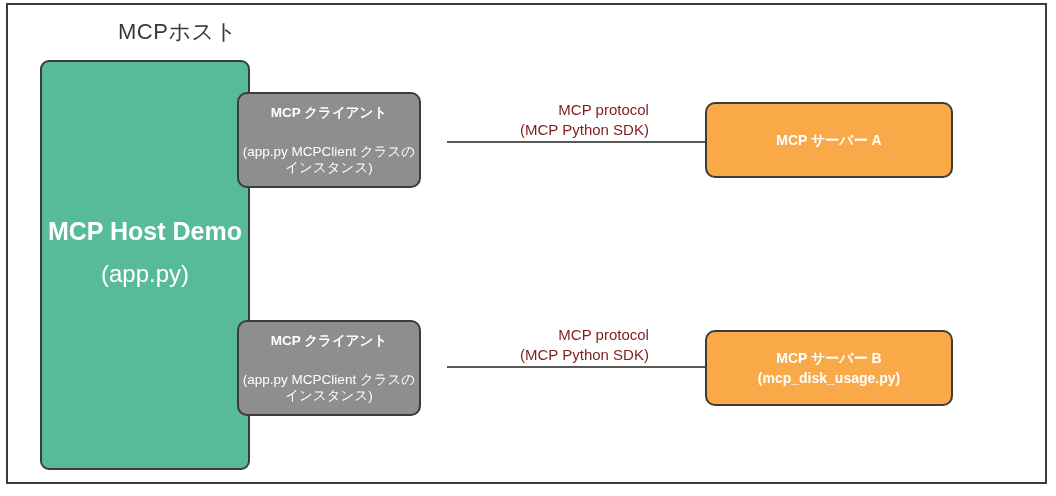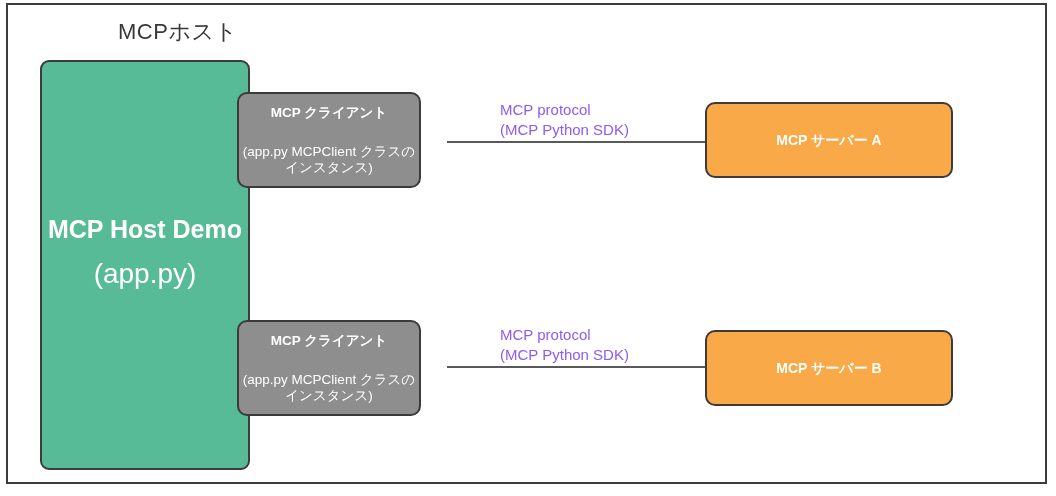--- a/index.html
+++ b/index.html
@@ -55,21 +55,21 @@
     border-radius: 9px;
     gap: 14px;
     padding-bottom: 26px;
     z-index: 1;
   }
   .host-title {
     font-size: 25px;
     font-weight: bold;
   }
   .host-subtitle {
-    font-size: 28px;
+    font-size: 24px;
   }
   .client-box {
     left: 237px;
     width: 184px;
     height: 96px;
     background: #8e8e8e;
     border-radius: 10px;
     gap: 22px;
     z-index: 2;
   }
@@ -105,26 +105,27 @@
     left: 447px;
     width: 258px;
     height: 1.5px;
     background: #595959;
     z-index: 0;
   }
   .connector.row1 { top: 141px; }
   .connector.row2 { top: 366px; }
   .connector-label {
     position: absolute;
-    left: 500px;
+    left: 520px;
     font-size: 15px;
-    color: #8b5cf6;
+    color: #7f1d1d;
     line-height: 1.32;
     white-space: nowrap;
     z-index: 3;
+    text-align: right;
   }
   .connector-label.row1 { top: 100px; }
   .connector-label.row2 { top: 325px; }
 </style>
 </head>
 <body>
 
 <div class="canvas">
 
   <div class="outer-border"></div>
@@ -163,15 +164,16 @@
   <div class="node client-box row2">
     <div class="client-title">MCP クライアント</div>
     <div class="client-detail">
       <div>(app.py MCPClient クラスの</div>
       <div>インスタンス)</div>
     </div>
   </div>
 
   <div class="node server-box row2">
     <div class="server-title">MCP サーバー B</div>
+    <div class="server-subtitle">(mcp_disk_usage.py)</div>
   </div>
 
 </div>
 
 </body></html>

